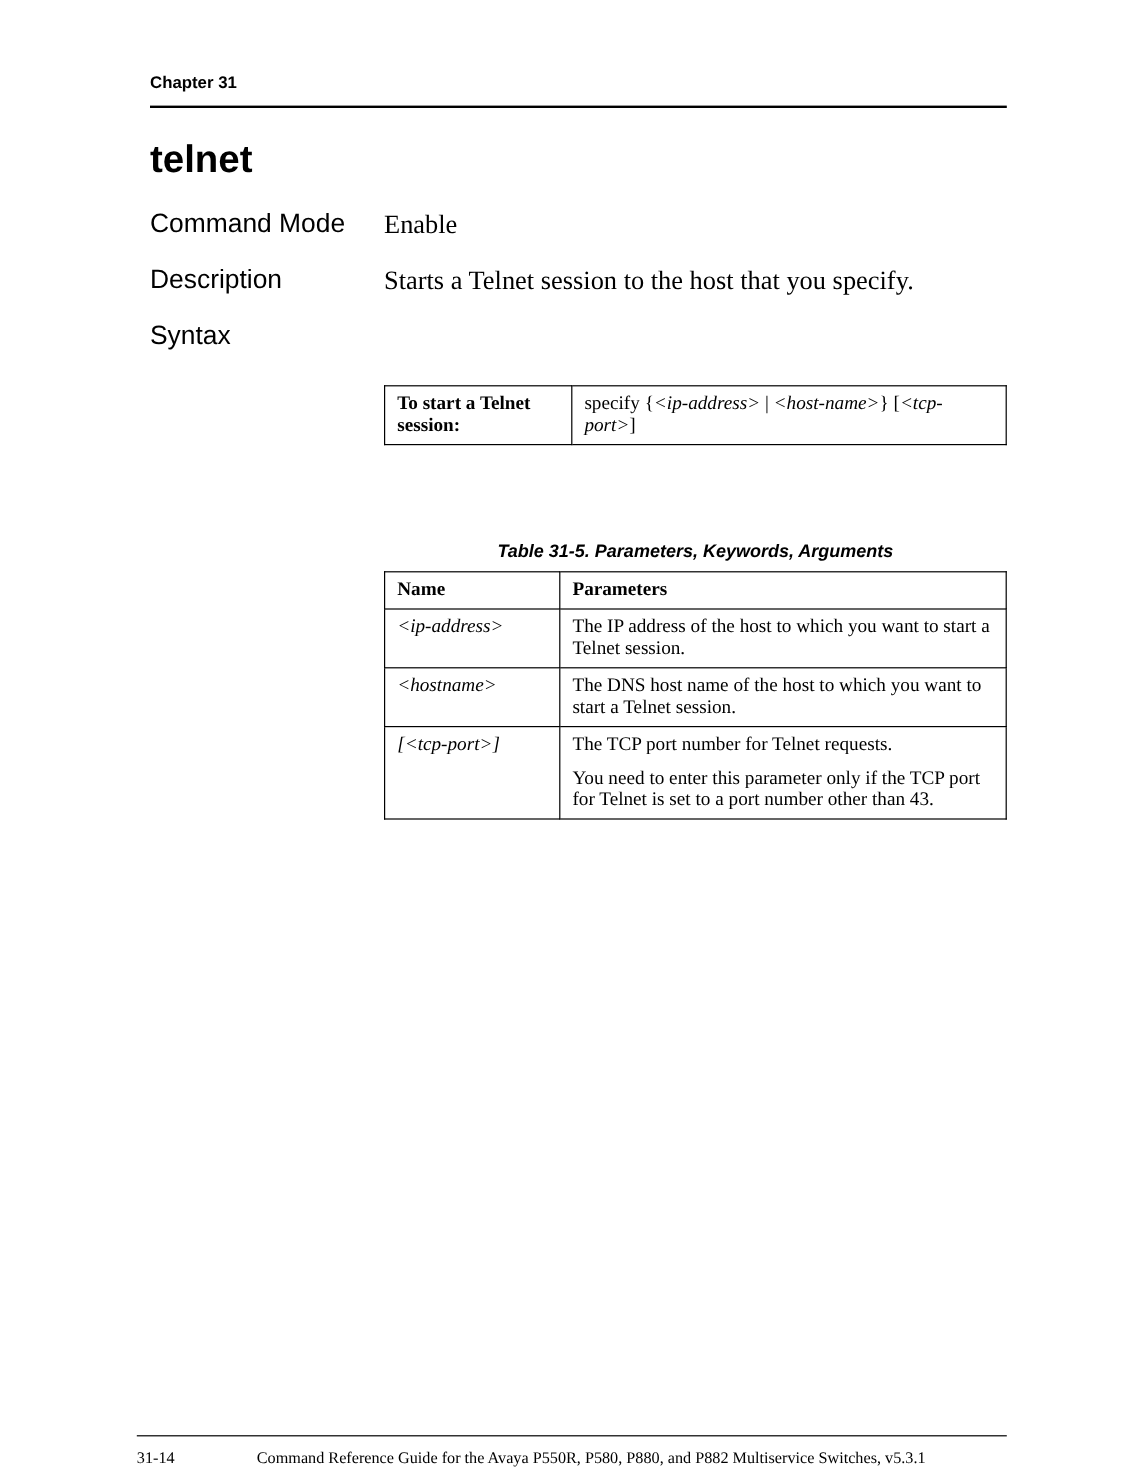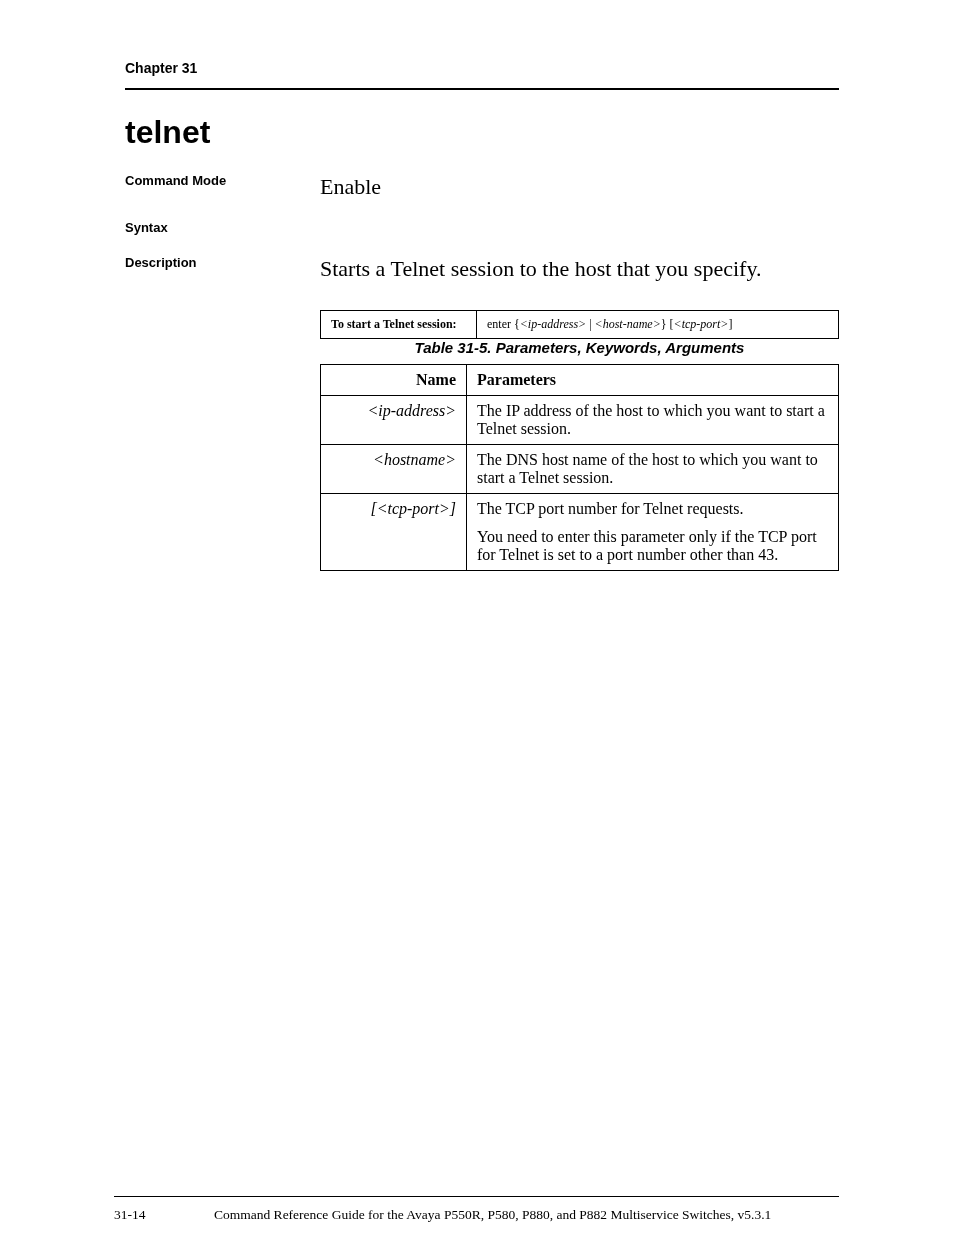--- a/index.html
+++ b/index.html
@@ -35,52 +35,53 @@
   }
   .row {
     display: flex;
     align-items: flex-start;
     margin-top: 20px;
   }
   .label-col {
     width: 195px;
     flex-shrink: 0;
     font-family: Arial, Helvetica, sans-serif;
-    font-weight: bold;
-    font-size: 13px;
+    font-weight: normal;
+    font-size: 22px;
   }
   .value-col {
     flex: 1;
     font-size: 22px;
     padding-top: 1px;
   }
   .syntax-table {
     margin-left: 195px;
     margin-top: 28px;
     border-collapse: collapse;
     width: calc(100% - 195px);
   }
   .syntax-table td {
     border: 1.5px solid #000;
     padding: 6px 10px;
     vertical-align: top;
-    font-size: 12px;
+    font-size: 16px;
   }
   .syntax-table .action-cell {
     font-weight: bold;
     width: 135px;
   }
   .italic { font-style: italic; }
   .table-caption {
     font-family: Arial, Helvetica, sans-serif;
     font-weight: bold;
     font-style: italic;
     font-size: 15px;
     text-align: center;
     margin-left: 195px;
+    margin-top: 80px;
     margin-bottom: 8px;
   }
   .param-table {
     margin-left: 195px;
     width: calc(100% - 195px);
     border-collapse: collapse;
   }
   .param-table th {
     text-align: left;
     font-weight: bold;
@@ -97,21 +98,20 @@
     border-bottom: 1px solid #000;
     padding: 6px 10px;
     font-size: 16px;
     vertical-align: top;
   }
   .param-table tr:last-child td {
     border-bottom: 1.5px solid #000;
   }
   .param-table .name-col {
     width: 125px;
-    text-align: right;
   }
   .def-para { margin: 0 0 10px 0; }
   .def-para:last-child { margin-bottom: 0; }
   .footer {
     position: absolute;
     bottom: 12px;
     left: 114px;
     right: 115px;
   }
   .footer-rule {
@@ -140,35 +140,35 @@
   <hr class="chapter-rule">
 
   <div class="title">telnet</div>
 
   <div class="row">
     <div class="label-col">Command Mode</div>
     <div class="value-col">Enable</div>
   </div>
 
   <div class="row">
+    <div class="label-col">Description</div>
+    <div class="value-col">Starts a Telnet session to the host that you specify.</div>
+  </div>
+
+  <div class="row">
     <div class="label-col">Syntax</div>
     <div class="value-col"></div>
-  </div>
-
-  <div class="row">
-    <div class="label-col">Description</div>
-    <div class="value-col">Starts a Telnet session to the host that you specify.</div>
   </div>
 
   <table class="syntax-table">
     <tbody>
         <tr>
       <td class="action-cell">To start a Telnet session:</td>
       <td>
-        <span>enter {</span><span class="italic">&lt;ip-address&gt;</span><span> | </span><span class="italic">&lt;host-name&gt;</span><span>} [</span><span class="italic">&lt;tcp-port&gt;</span><span>]</span>
+        <span>specify {</span><span class="italic">&lt;ip-address&gt;</span><span> | </span><span class="italic">&lt;host-name&gt;</span><span>} [</span><span class="italic">&lt;tcp-port&gt;</span><span>]</span>
       </td>
     </tr>
   </tbody>
     </table>
 
   <div class="table-caption">Table 31-5.  Parameters, Keywords, Arguments</div>
 
   <table class="param-table">
     <tbody>
         <tr>

